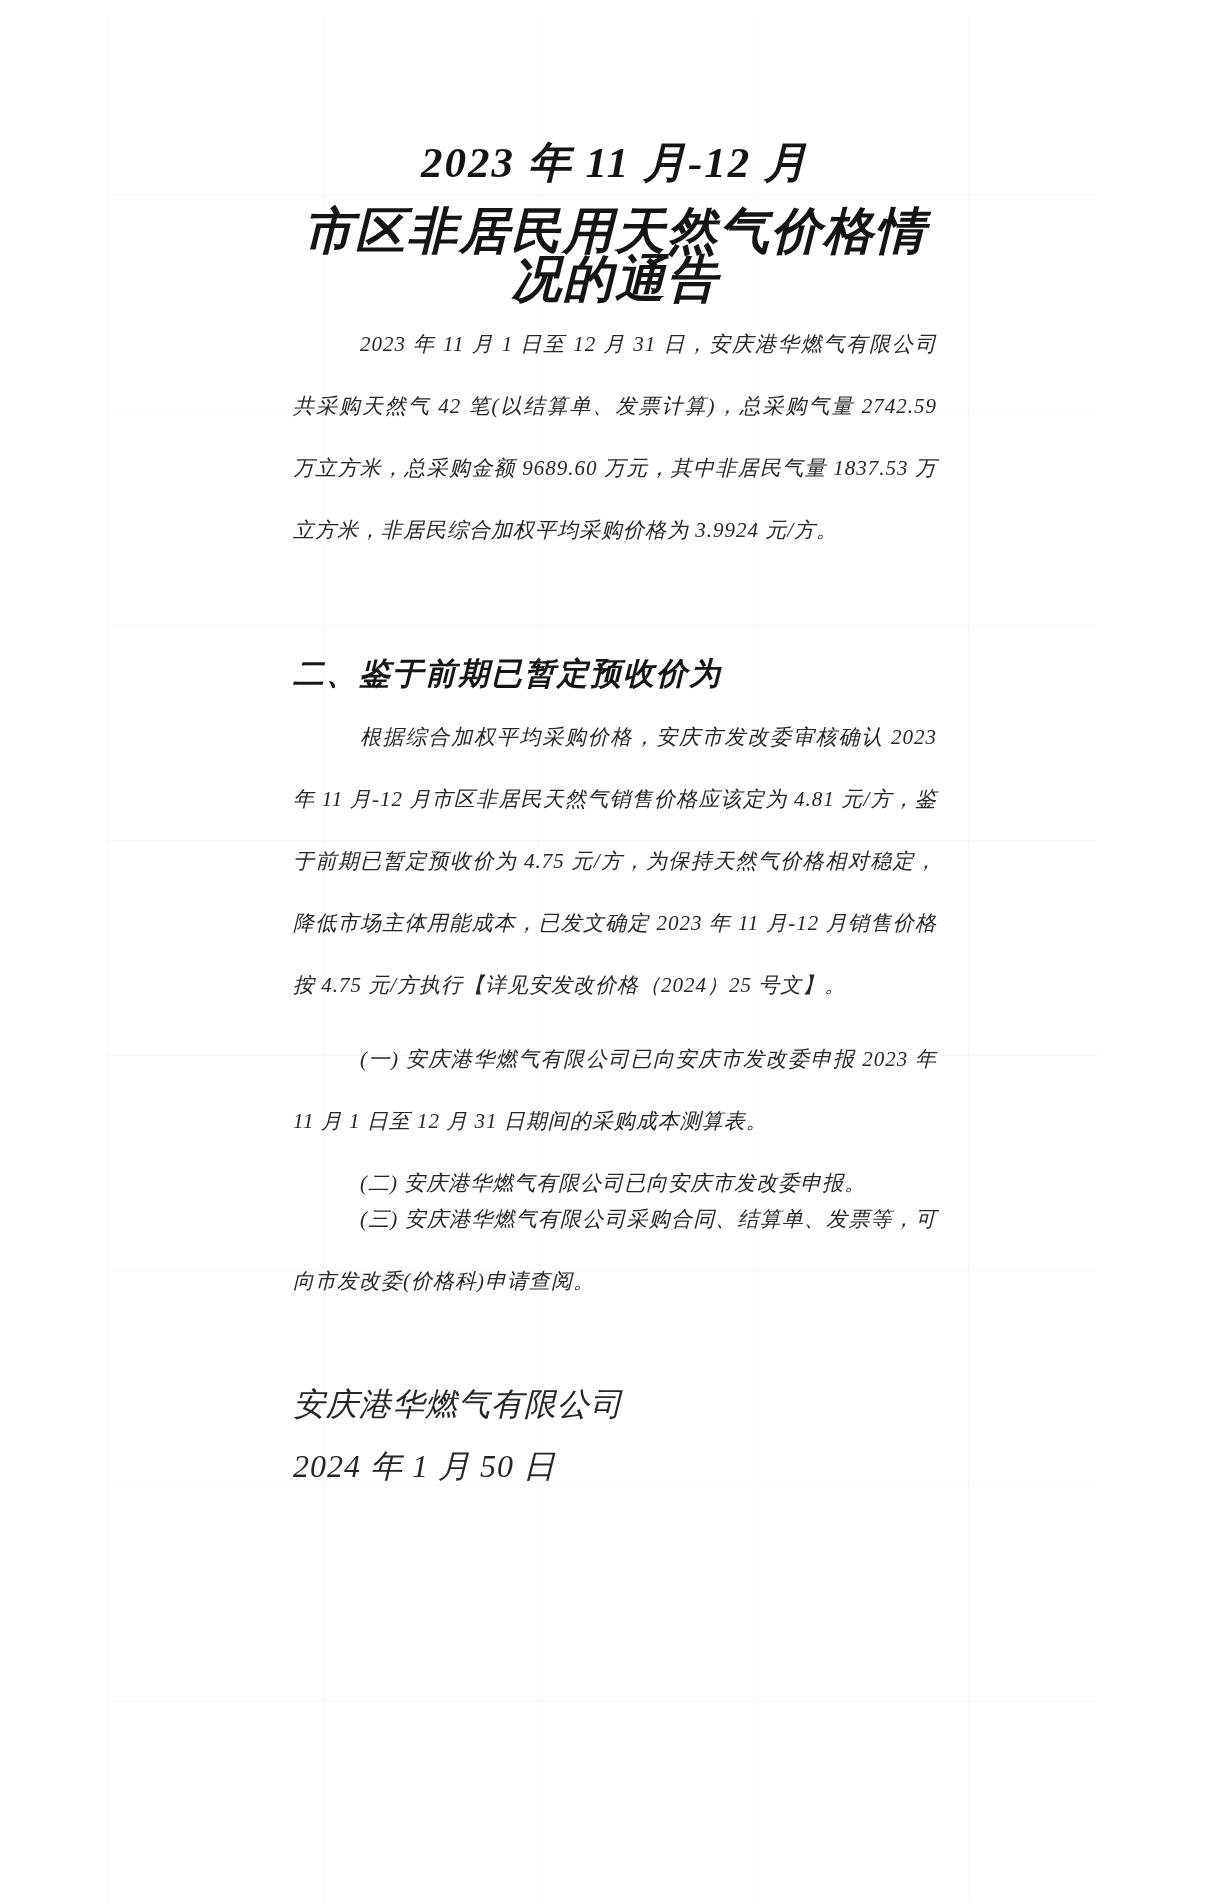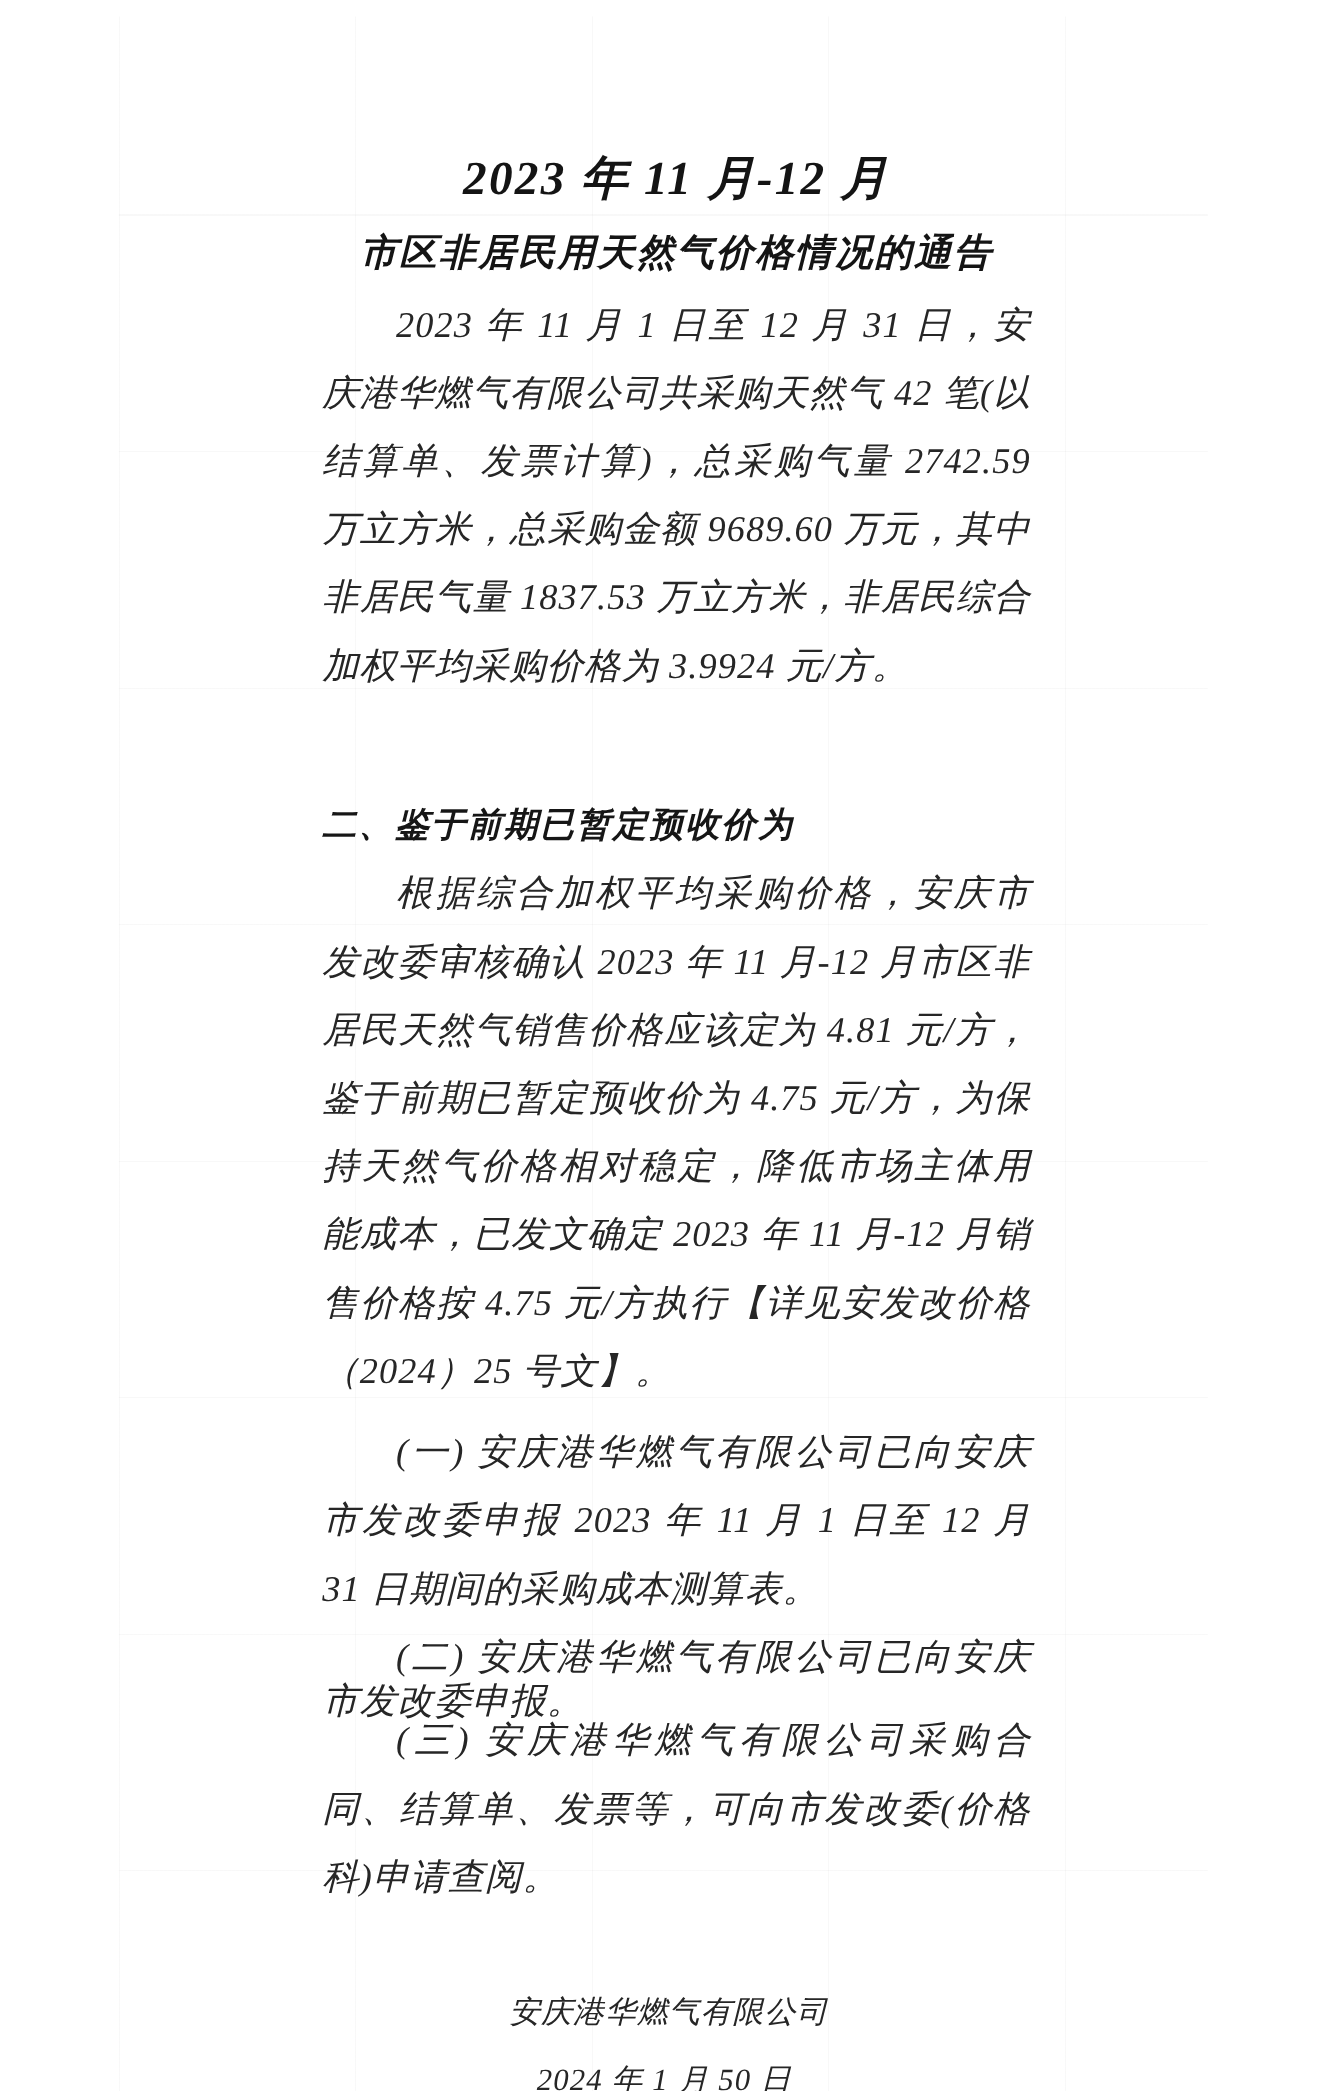--- a/index.html
+++ b/index.html
@@ -27,57 +27,57 @@
     color: #141414;
     letter-spacing: 2px;
   }
   .doc-title.line1 {
     padding-top: 122px;
     font-size: 43px;
     line-height: 52px;
   }
   .doc-title.line2 {
     margin-top: 18px;
-    font-size: 34px;
+    font-size: 50px;
     line-height: 48px;
   }
   .sec-heading {
     margin: 0;
     font-family: "Liberation Sans", "DejaVu Sans", sans-serif;
     font-weight: 700;
     color: #161616;
     font-size: 31px;
     line-height: 40px;
     letter-spacing: 2px;
   }
   .sec-heading.h1 { margin-top: 78px; }
   .sec-heading.h2 { margin-top: 93px; }
   .sec-heading.h3 { margin-top: 73px; }
   .para {
     margin: 0;
-    font-size: 33px;
+    font-size: 21px;
     line-height: 62px;
     letter-spacing: 1px;
     text-align: justify;
     text-indent: 67px;
     color: #262626;
     font-weight: 400;
   }
   .para.p1 { margin-top: 10px; }
   .para.p2 { margin-top: 12px; }
   .para.p3a { margin-top: 12px; }
   .para.p3b { margin-top: 11px; line-height: 40px; }
   .para.p3c { margin-top: -15px; }
   .signature { margin-top: 61px; }
   .sig-line {
     margin: 0;
-    font-size: 28px;
+    font-size: 32px;
     line-height: 62px;
     letter-spacing: 1px;
-    text-align: center;
+    text-align: left;
     color: #262626;
   }
   .sig-line.company { padding-right: 14px; }
   .sig-line.date { padding-right: 22px; }
 </style>
 </head>
 <body>
 
 <div class="page">
   <div class="content">

